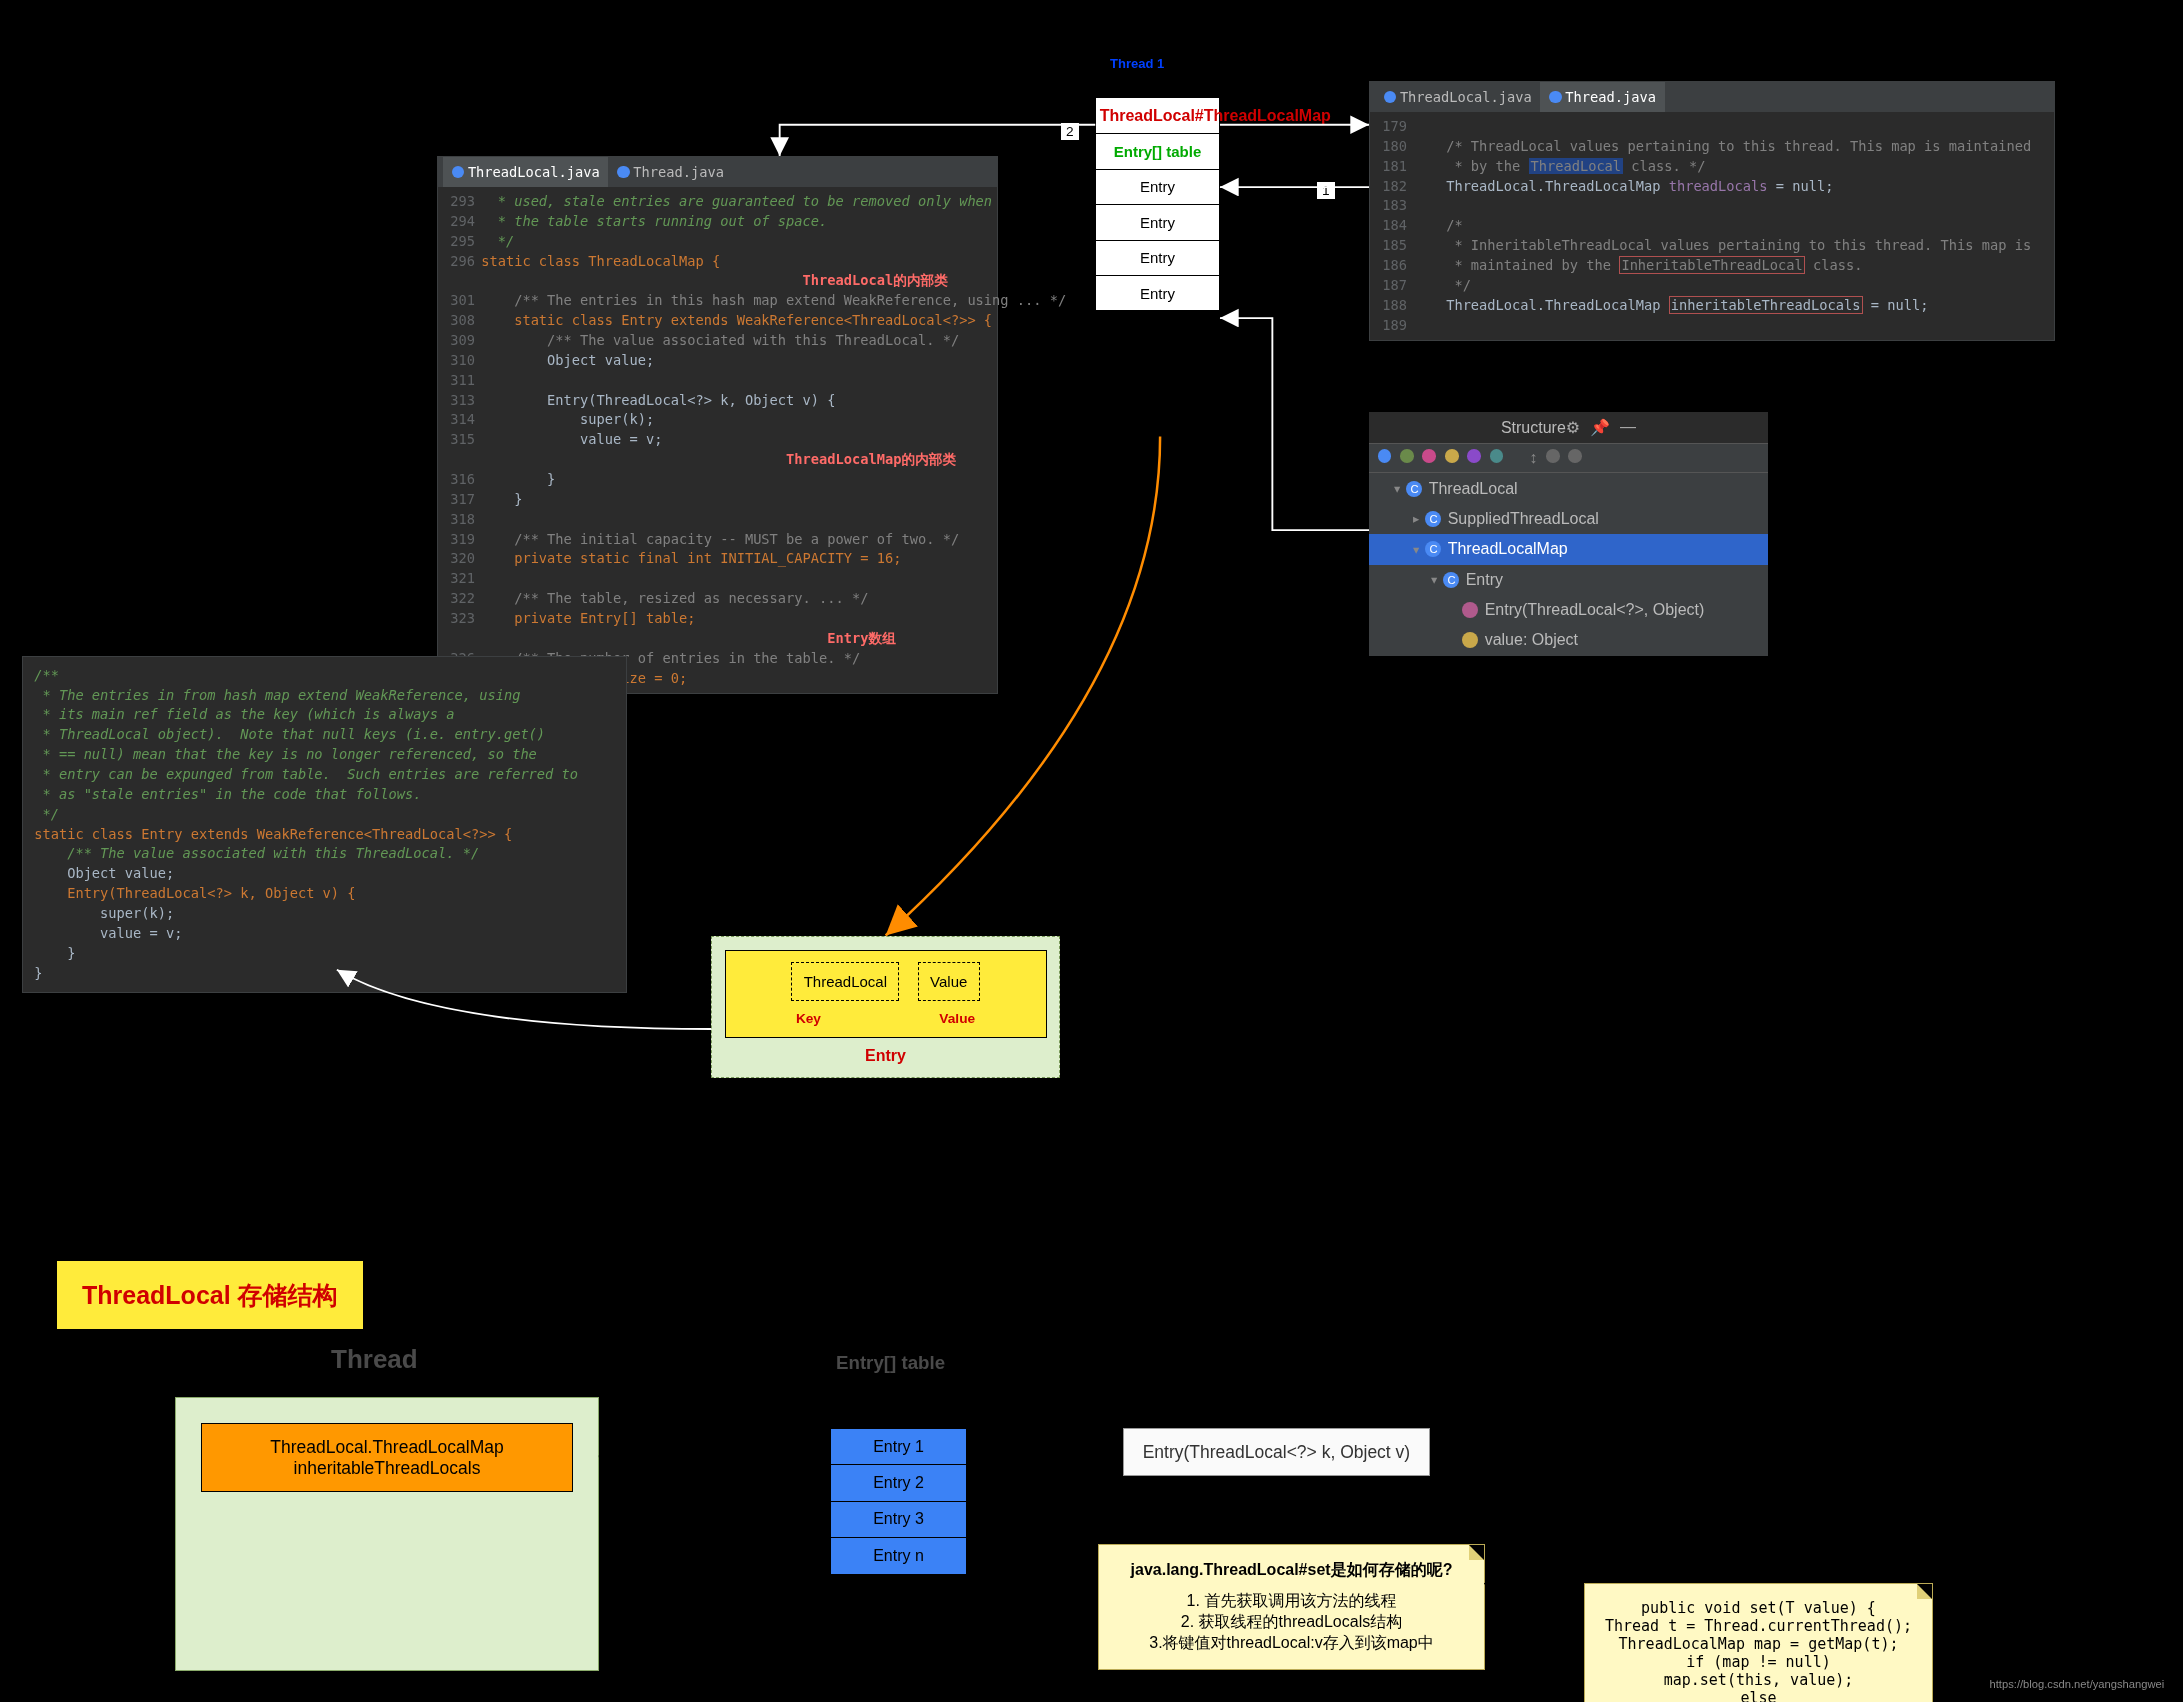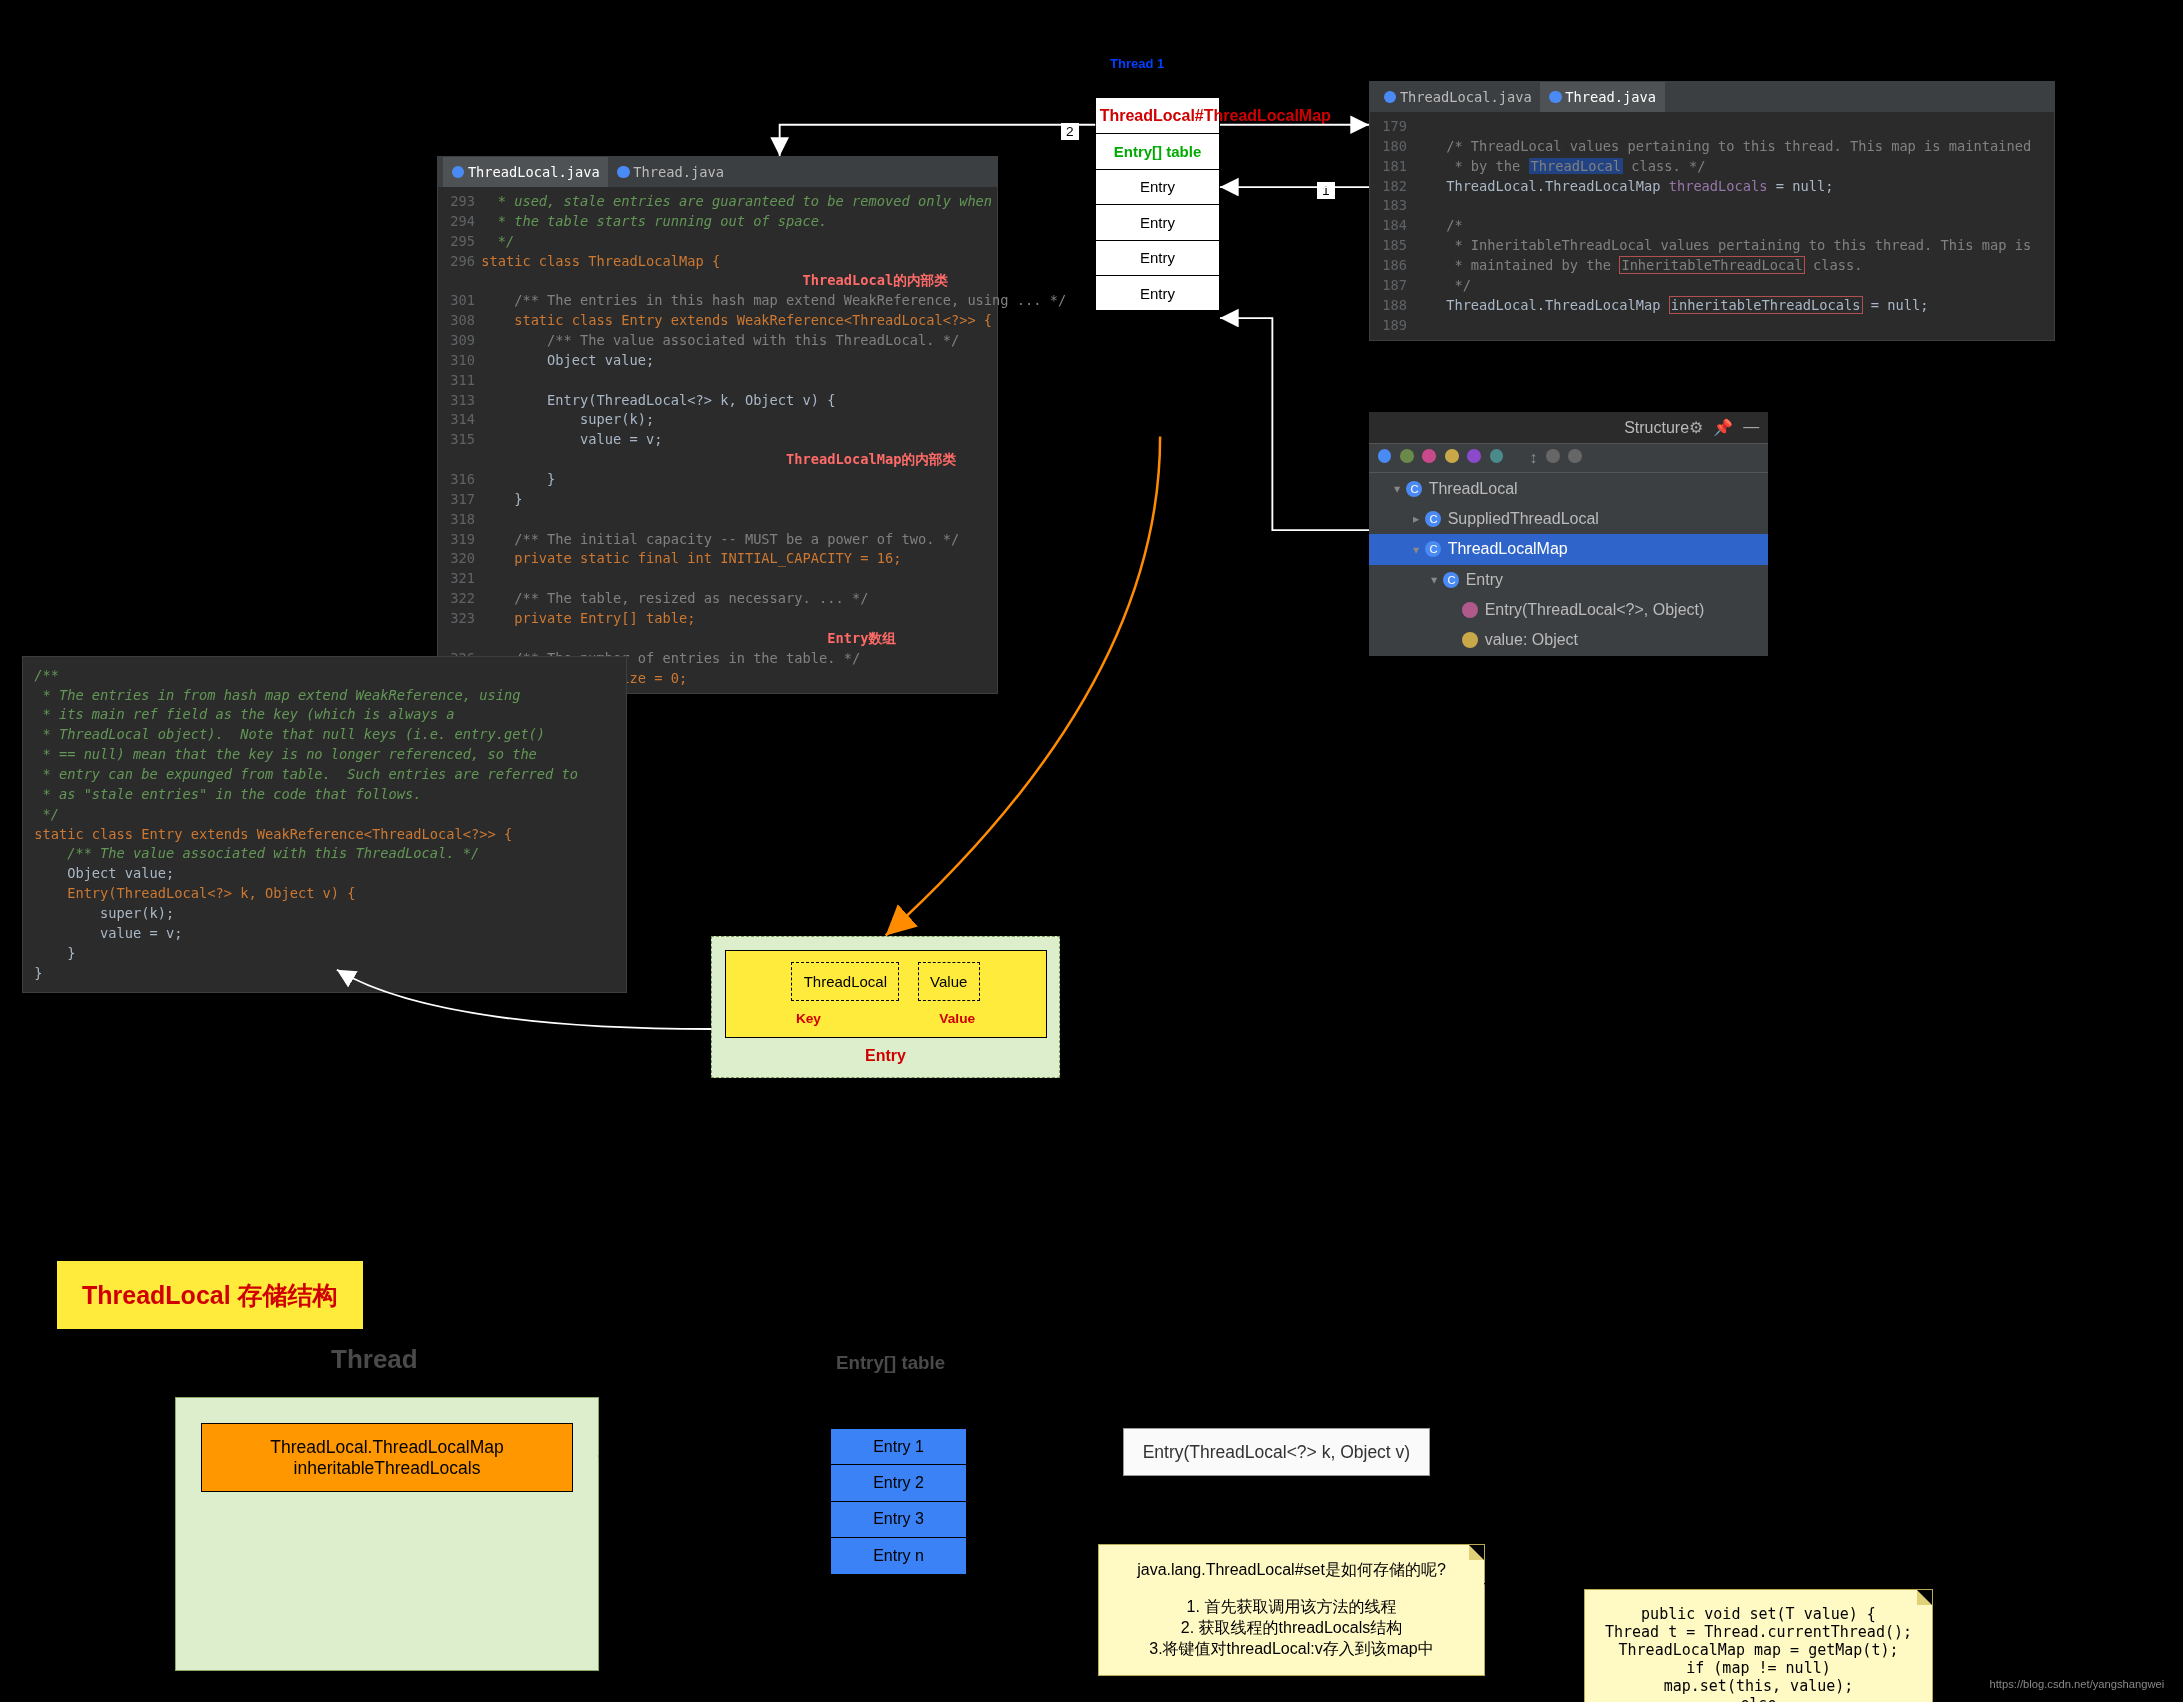--- a/index.html
+++ b/index.html
@@ -33,21 +33,21 @@
 
 .entry-box{background:#ddeecc;border:1.2px dashed #7a9a5a;width:349px;padding:12.5px}
 .entry-yellow{background:#ffeb3b;border:1.2px solid #000;padding:11.2px;position:relative}
 .entry-inner{border:1.2px dashed #000;background:#ffeb3b;display:inline-block;padding:10px 11.2px;font-size:15px;text-align:center}
 .entry-row{display:flex;gap:18.7px;justify-content:center}
 .entry-labels{display:flex;justify-content:space-around;margin-top:10px;color:#d00000;font-weight:bold;font-size:13.7px}
 .entry-title{color:#d00000;font-weight:bold;font-size:16px;text-align:center;margin-top:8.7px}
 
 
 .struct-panel{background:#3c3f41;width:399px;color:#bbb;font-size:16px}
-.struct-header{background:#2b2b2b;padding:6.2px 8.7px;display:flex;justify-content:flex-end;align-items:center;border-bottom:0.6px solid #555}
+.struct-header{background:#2b2b2b;padding:6.2px 8.7px;display:flex;justify-content:center;align-items:center;border-bottom:0.6px solid #555}
 .struct-toolbar{padding:5px 8.7px;display:flex;gap:8.7px;border-bottom:0.6px solid #555}
 .tool-dot{width:13.7px;height:13.7px;border-radius:50%;display:inline-block}
 .struct-row{padding:6.2px 8.7px;display:flex;align-items:center;gap:6.2px}
 .struct-row.sel{background:#2f65ca;color:#fff}
 .indent1{padding-left:25px}
 .indent2{padding-left:44px}
 .indent3{padding-left:62px}
 .indent4{padding-left:81px}
 .class-icon{width:16px;height:16px;border-radius:50%;background:#4a8af4;display:inline-block;text-align:center;color:#fff;font-size:11.2px;line-height:16px}
 .method-icon{width:16px;height:16px;border-radius:50%;background:#b05a8c;display:inline-block}
@@ -255,21 +255,21 @@
 <div class="abs entry-stack" style="left:830px;top:1428px">
   <div>Entry  1</div>
   <div>Entry 2</div>
   <div>Entry 3</div>
   <div>Entry n</div>
 </div>
 
 <div class="abs plain-box" style="left:1123px;top:1428px">Entry(ThreadLocal&lt;?&gt; k, Object v)</div>
 
 <div class="abs sticky" style="left:1098px;top:1544px;width:387px;text-align:center">
-  <div style="font-weight:normal;margin-bottom:16px">java.lang.ThreadLocal#set是如何存储的呢?</div>
+  <div style="font-weight:bold;margin-bottom:10px">java.lang.ThreadLocal#set是如何存储的呢?</div>
   <div>1.  首先获取调用该方法的线程</div>
   <div>2. 获取线程的threadLocals结构</div>
   <div>3.将键值对threadLocal:v存入到该map中</div>
 </div>
 
 <div class="abs sticky" style="left:1584px;top:1457px;width:349px;text-align:center;font-family:Consolas,monospace;font-size:15px" id="sticky2">public void set(T value) {<br>Thread t = Thread.currentThread();<br>ThreadLocalMap map = getMap(t);<br>if (map != null)<br>map.set(this, value);<br>else<br>createMap(t, value);<br>}</div>
 
 <div class="abs" style="left:1060px;top:122px;background:#fff;border:0.6px solid #000;padding:1.2px 5px;font-size:13.7px">2</div>
 <div class="abs" style="left:1316px;top:181px;background:#fff;border:0.6px solid #000;padding:1.2px 5px;font-size:13.7px">1</div>
 

